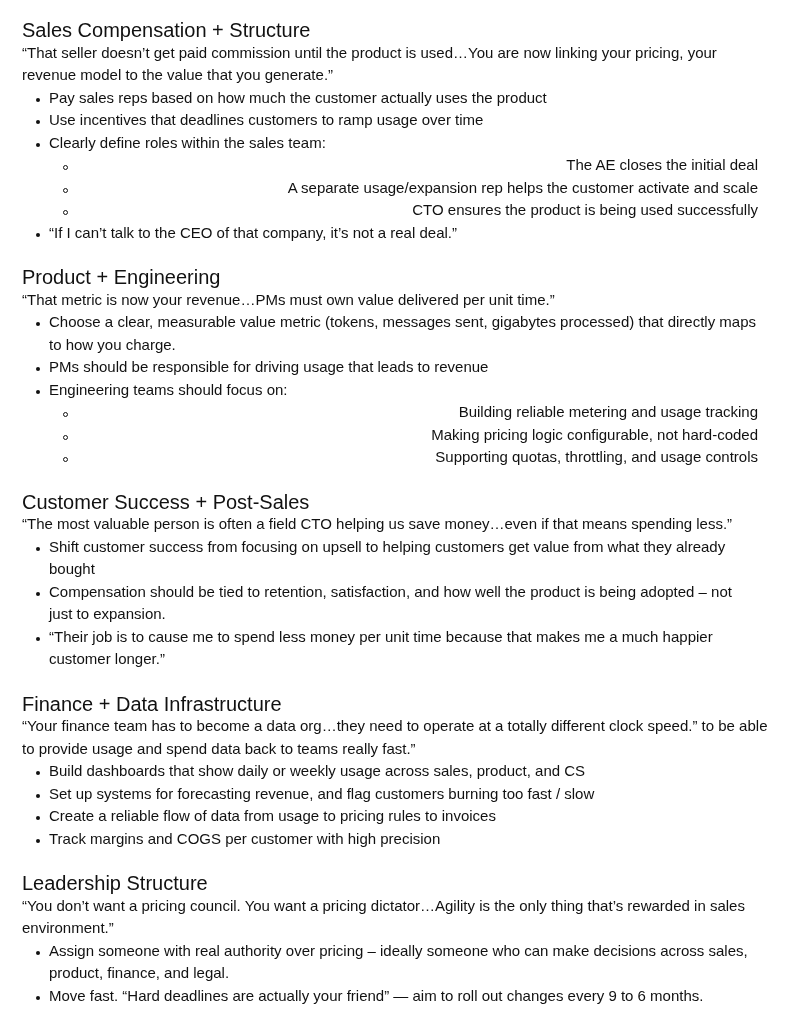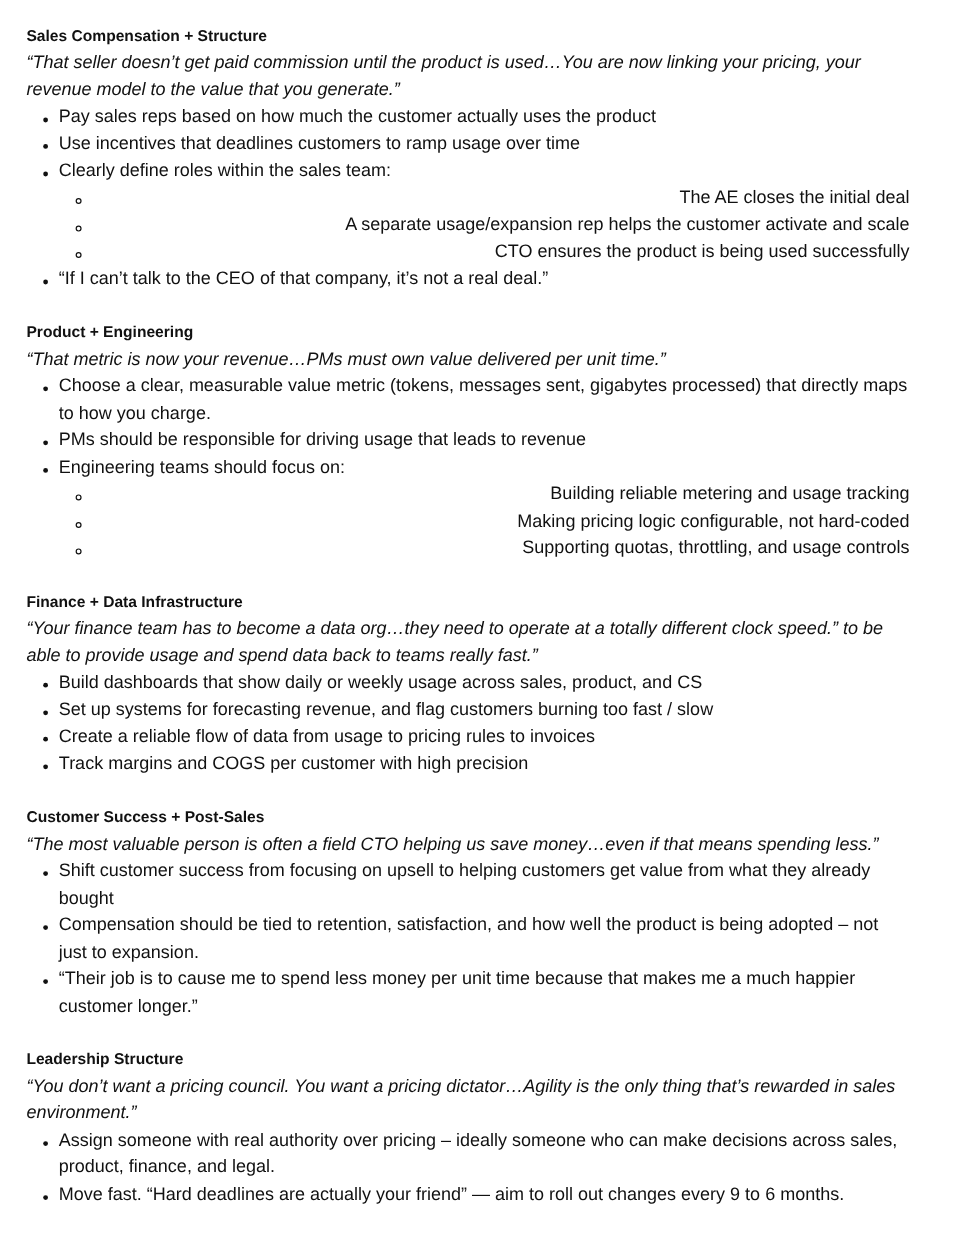--- a/index.html
+++ b/index.html
@@ -12,27 +12,26 @@
     line-height: 22.5px;
     color: #111111;
   }
   .doc {
     padding: 19px 22px 0 22px;
     box-sizing: border-box;
     width: 800px;
   }
   .section { margin-bottom: 22px; }
   .section-title {
-    font-weight: bold;
+    font-weight: normal;
     margin: 0;
-    font-size: 13px;
+    font-size: 20px;
     line-height: 22.5px;
   }
   .quote {
-    font-style: italic;
     margin: 0;
     padding-right: 10px;
   }
   ul.bullets {
     list-style: none;
     margin: 0;
     padding: 0 0 0 27px;
   }
   ul.bullets > li {
     position: relative;
@@ -102,37 +101,37 @@
         <ul class="sub">
           <li>Building reliable metering and usage tracking</li>
           <li>Making pricing logic configurable, not hard-coded</li>
           <li>Supporting quotas, throttling, and usage controls</li>
         </ul>
       </li>
     </ul>
   </div>
 
   <div class="section">
+    <p class="section-title">Customer Success + Post-Sales</p>
+    <p class="quote">“The most valuable person is often a field CTO helping us save money…even if  that means spending less.”</p>
+    <ul class="bullets">
+      <li>Shift customer success from focusing on upsell to helping customers get value from what they already bought</li>
+      <li>Compensation should be tied to retention, satisfaction, and how well the product is being adopted – not just to expansion.</li>
+      <li class="ital">“Their job is to cause me to spend less money per unit time because that makes me a much happier customer longer.”</li>
+    </ul>
+  </div>
+
+  <div class="section">
     <p class="section-title">Finance + Data Infrastructure</p>
     <p class="quote">“Your finance team has to become a data org…they need to operate at a totally different clock speed.” to be able to provide usage and spend data back to teams really fast.”</p>
     <ul class="bullets">
       <li>Build dashboards that show daily or weekly usage across sales, product, and CS</li>
       <li>Set up systems for forecasting revenue, and flag customers burning too fast / slow</li>
       <li>Create a reliable flow of  data from usage to pricing rules to invoices</li>
       <li>Track margins and COGS per customer with high precision</li>
-    </ul>
-  </div>
-
-  <div class="section">
-    <p class="section-title">Customer Success + Post-Sales</p>
-    <p class="quote">“The most valuable person is often a field CTO helping us save money…even if  that means spending less.”</p>
-    <ul class="bullets">
-      <li>Shift customer success from focusing on upsell to helping customers get value from what they already bought</li>
-      <li>Compensation should be tied to retention, satisfaction, and how well the product is being adopted – not just to expansion.</li>
-      <li class="ital">“Their job is to cause me to spend less money per unit time because that makes me a much happier customer longer.”</li>
     </ul>
   </div>
 
   <div class="section">
     <p class="section-title">Leadership Structure</p>
     <p class="quote">“You don’t want a pricing council. You want a pricing dictator…Agility is the only thing that’s rewarded in sales environment.”</p>
     <ul class="bullets">
       <li>Assign someone with real authority over pricing – ideally someone who can make decisions across sales, product, finance, and legal.</li>
       <li>Move fast. “Hard deadlines are actually your friend” — aim to roll out changes every 9 to 6 months.</li>
     </ul>

